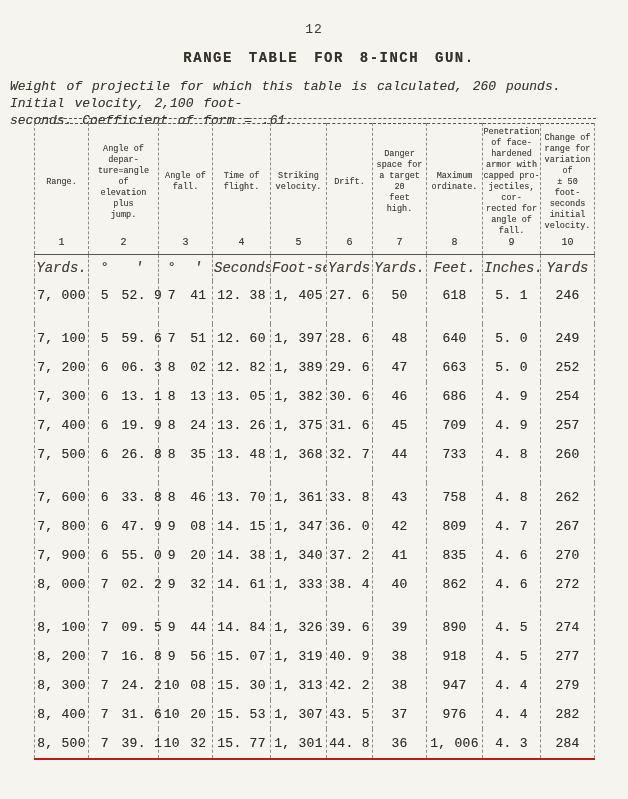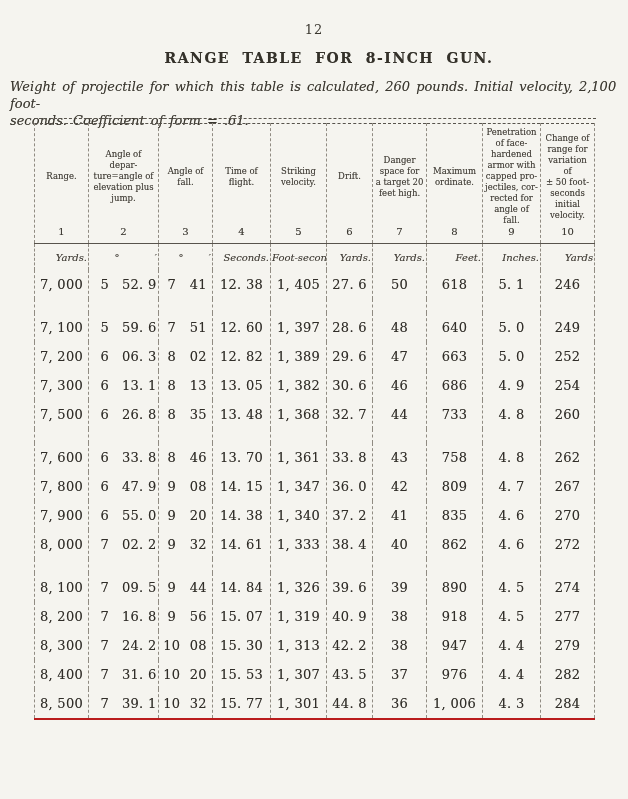--- a/index.html
+++ b/index.html
@@ -3,21 +3,21 @@
 <meta charset="utf-8">
 <style>
   html,body{margin:0;padding:0;}
   body{
     width:628px;height:799px;
     background:#f5f4ef;
     font-family:"DejaVu Serif","Liberation Serif",serif;
     color:#33302b;
     overflow:hidden;
   }
-  .page{position:relative;width:628px;height:799px;background:#f5f4ef;}
+  .page{position:relative;width:628px;height:799px;background:#f5f4ef;font-family:Liberation Mono, monospace;}
   .page-number{
     position:absolute;top:22px;left:0;width:100%;
     text-align:center;font-size:13px;letter-spacing:1px;color:#3a372f;
   }
   .doc-title{
     position:absolute;top:50px;left:0;width:100%;
     text-align:center;font-size:14px;font-weight:700;
     letter-spacing:1.5px;word-spacing:6px;color:#34312a;
     text-shadow:0 0 .5px rgba(52,49,42,.55);
     margin-left:15px;
@@ -47,22 +47,22 @@
   .hwrap{display:flex;flex-direction:column;height:100%;}
   .hlabel{
     flex:1;display:flex;align-items:center;justify-content:center;
     font-size:8.5px;line-height:11px;text-align:center;
     white-space:pre-line;color:#45413a;
   }
   .hnum{
     height:15px;text-align:center;font-size:10px;color:#3c3932;
   }
   td.ucell{
-    height:24px;text-align:right;vertical-align:middle;
-    font-style:italic;font-size:10px;color:#45413a;white-space:nowrap;
+    height:24px;text-align:center;vertical-align:middle;
+    font-style:italic;font-size:14px;color:#45413a;white-space:nowrap;
     overflow:hidden;
   }
   td.dcell{
     height:27px;text-align:center;vertical-align:middle;
     font-size:13px;letter-spacing:.3px;color:#312e29;white-space:nowrap;
   }
   tr.gap td{height:12px;}
   tbody tr:last-child td{border-bottom:2px solid #b91c1c;}
 </style>
 </head>
@@ -255,20 +255,34 @@
             <td class="dcell cb">13</td>
             <td class="dcell cb">13. 05</td>
             <td class="dcell cb">1, 382</td>
             <td class="dcell cb">30. 6</td>
             <td class="dcell cb">46</td>
             <td class="dcell cb">686</td>
             <td class="dcell cb">4. 9</td>
             <td class="dcell cb">254</td>
           </tr>
           <tr>
+            <td class="dcell bl cb">7, 400</td>
+            <td class="dcell ">6</td>
+            <td class="dcell cb">19. 9</td>
+            <td class="dcell ">8</td>
+            <td class="dcell cb">24</td>
+            <td class="dcell cb">13. 26</td>
+            <td class="dcell cb">1, 375</td>
+            <td class="dcell cb">31. 6</td>
+            <td class="dcell cb">45</td>
+            <td class="dcell cb">709</td>
+            <td class="dcell cb">4. 9</td>
+            <td class="dcell cb">257</td>
+          </tr>
+          <tr>
             <td class="dcell bl cb">7, 500</td>
             <td class="dcell ">6</td>
             <td class="dcell cb">26. 8</td>
             <td class="dcell ">8</td>
             <td class="dcell cb">35</td>
             <td class="dcell cb">13. 48</td>
             <td class="dcell cb">1, 368</td>
             <td class="dcell cb">32. 7</td>
             <td class="dcell cb">44</td>
             <td class="dcell cb">733</td>

